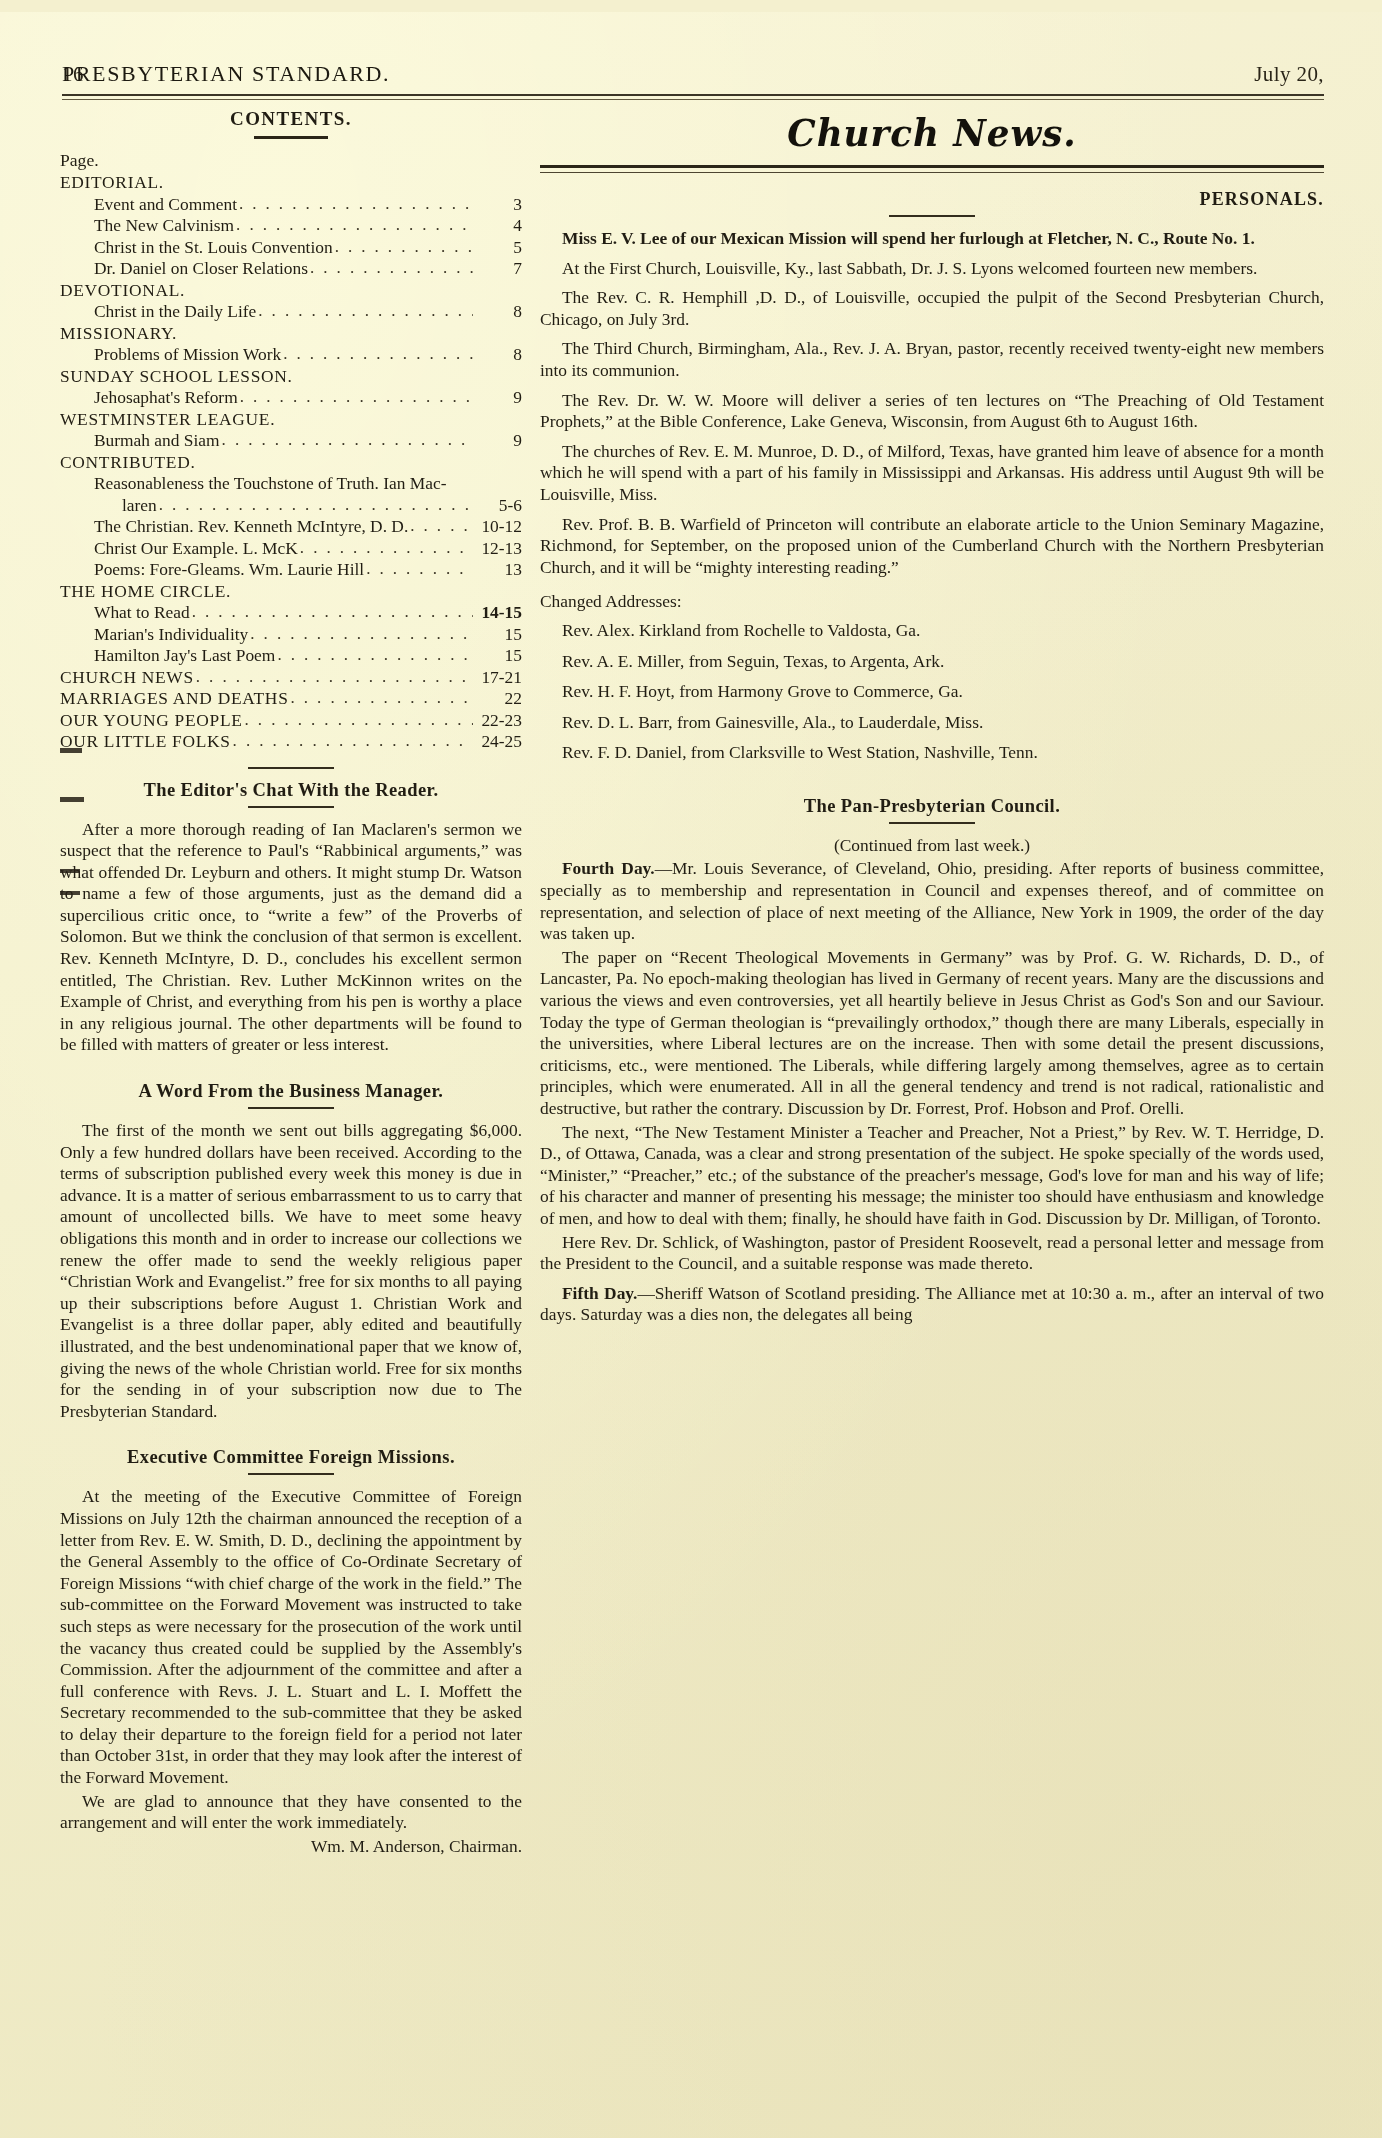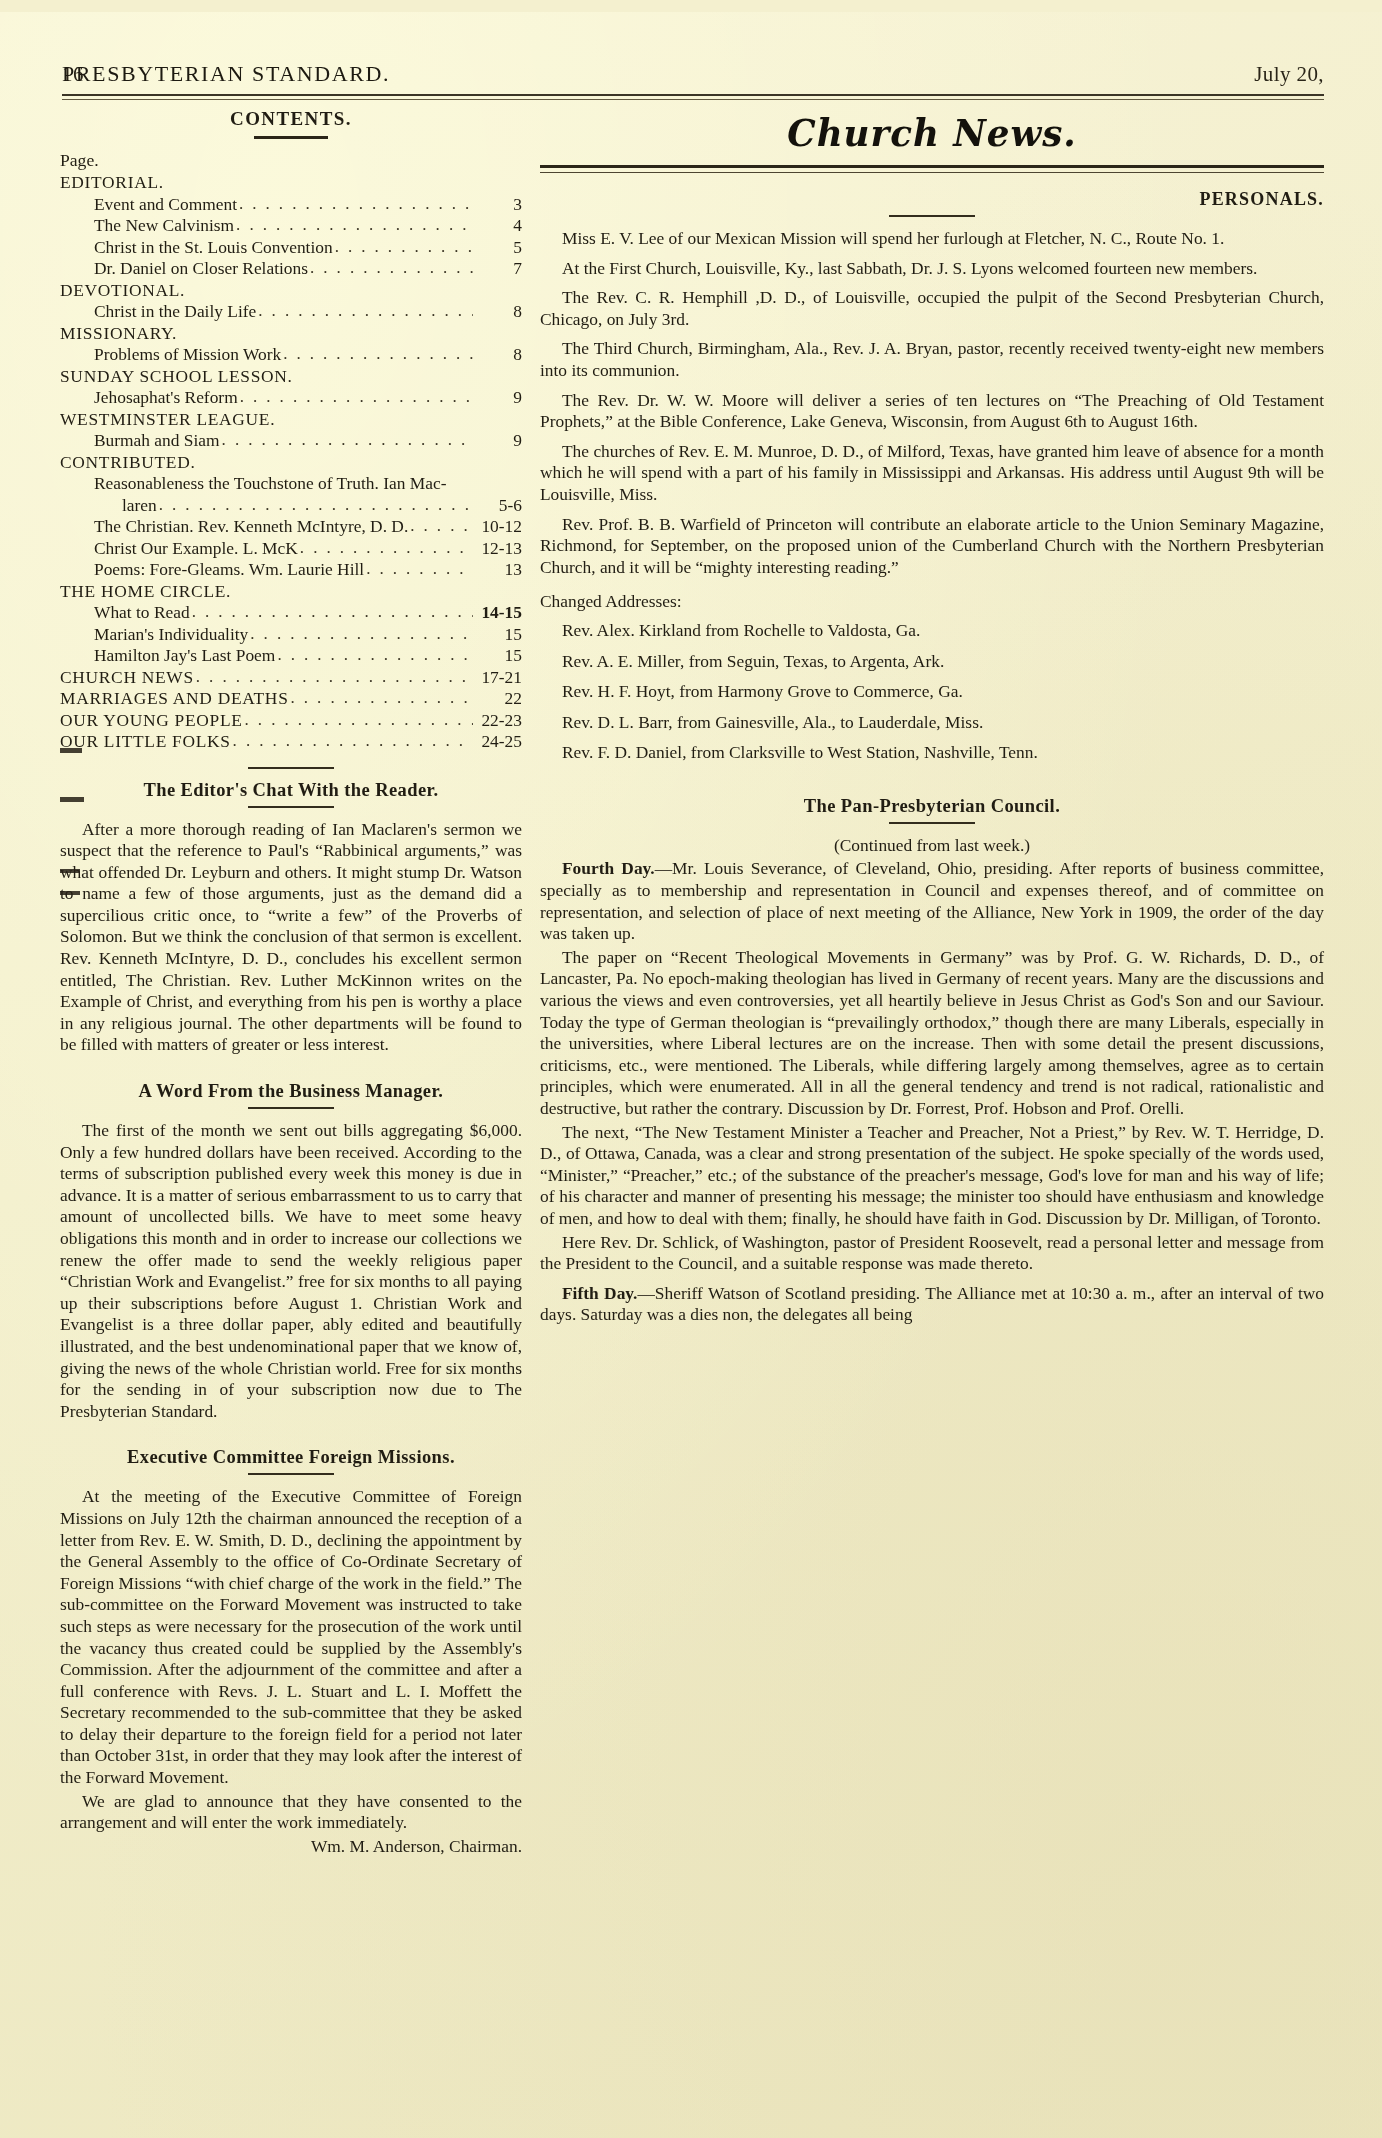--- a/index.html
+++ b/index.html
@@ -365,21 +365,21 @@
   <div class="column-right">
 
     <div class="church-news-title">Church News.</div>
     <div class="double-rule"></div>
     <div class="double-rule b"></div>
 
     <div class="minihead" style="margin-top:0;">PERSONALS.</div>
     <div class="short-rule thin"></div>
 
     <div id="personals-list">
-        <p class="indent" style="margin-bottom: 8px;">Miss E. V. Lee of our Mexican Mission will spend her furlough at Fletcher, N. C., Route No. 1.</p>
+        <p class="indent" style="margin-bottom: 8px; font-weight: bold;">Miss E. V. Lee of our Mexican Mission will spend her furlough at Fletcher, N. C., Route No. 1.</p>
         <p class="indent" style="margin-bottom: 8px;">At the First Church, Louisville, Ky., last Sabbath, Dr. J. S. Lyons welcomed fourteen new members.</p>
         <p class="indent" style="margin-bottom: 8px;">The Rev. C. R. Hemphill ,D. D., of Louisville, occupied the pulpit of the Second Presbyterian Church, Chicago, on July 3rd.</p>
         <p class="indent" style="margin-bottom: 8px;">The Third Church, Birmingham, Ala., Rev. J. A. Bryan, pastor, recently received twenty-eight new members into its communion.</p>
         <p class="indent" style="margin-bottom: 8px;">The Rev. Dr. W. W. Moore will deliver a series of ten lectures on “The Preaching of Old Testament Prophets,” at the Bible Conference, Lake Geneva, Wisconsin, from August 6th to August 16th.</p>
         <p class="indent" style="margin-bottom: 8px;">The churches of Rev. E. M. Munroe, D. D., of Milford, Texas, have granted him leave of absence for a month which he will spend with a part of his family in Mississippi and Arkansas.  His address until August 9th will be Louisville, Miss.</p>
         <p class="indent" style="margin-bottom: 8px;">Rev. Prof. B. B. Warfield of Princeton will contribute an elaborate article to the Union Seminary Magazine, Richmond, for September, on the proposed union of the Cumberland Church with the Northern Presbyterian Church, and it will be “mighty interesting reading.”</p>
       </div>
 
     <div class="tiny-gap"></div>
     <div class="addr-line first">Changed Addresses:</div>

